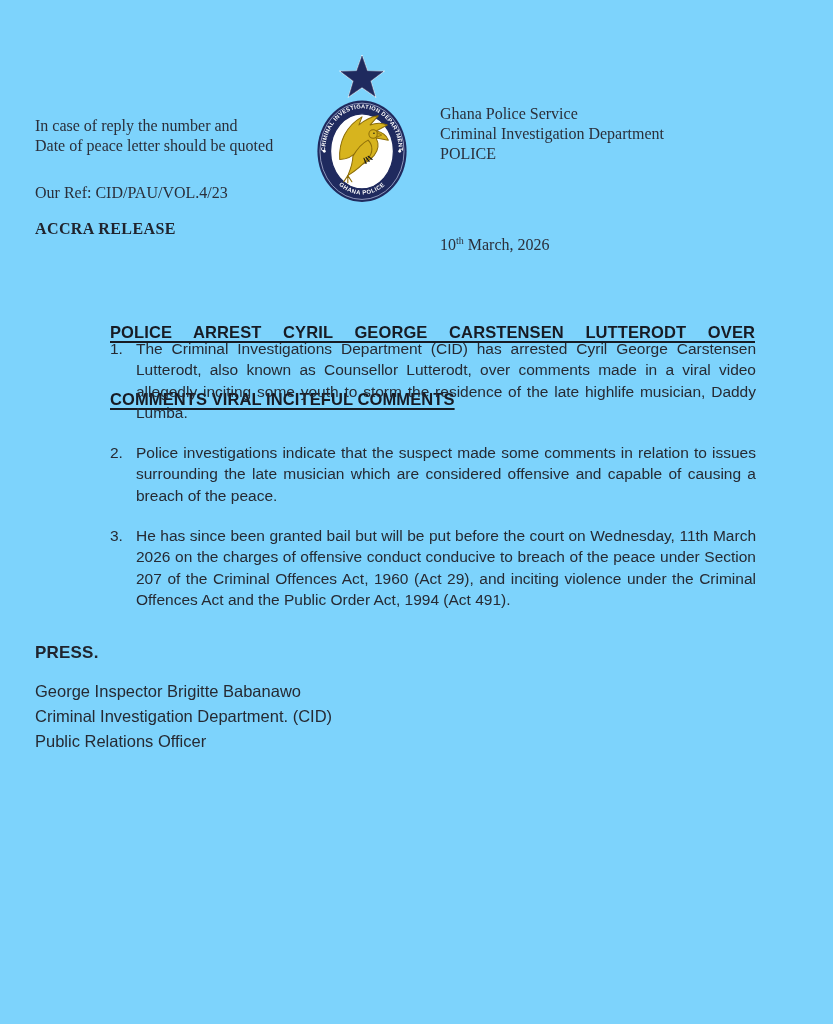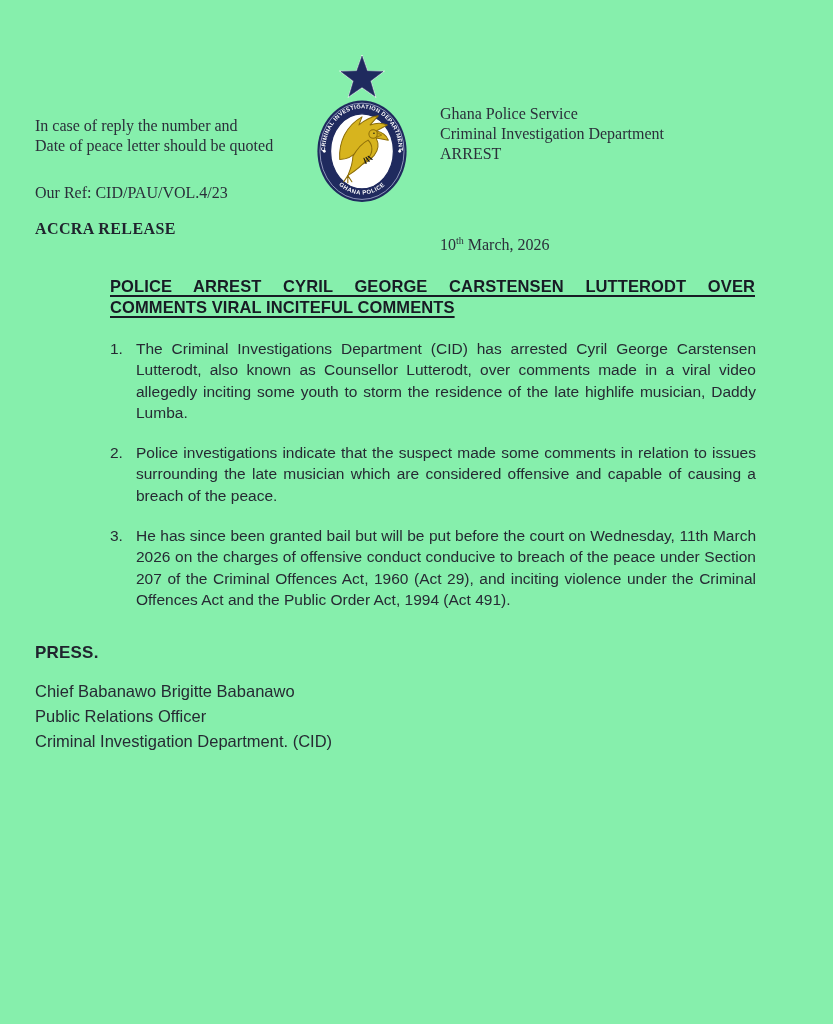--- a/index.html
+++ b/index.html
@@ -3,21 +3,21 @@
 <meta charset="utf-8">
 <style>
   * { margin: 0; padding: 0; box-sizing: border-box; }
   html, body { background: #ffffff; }
   body { font-family: "Liberation Sans", sans-serif; }
 
   .page {
     position: relative;
     width: 833px;
     height: 1024px;
-    background: #86efac;
+    background: #7dd3fc;
     overflow: hidden;
     color: #262a33;
   }
 
   
   .serif { font-family: "Liberation Serif", serif; color: #2b2f3a; }
 
   .reply-note {
     position: absolute; left: 35px; top: 116px;
     font-size: 16px; line-height: 20px;
@@ -50,20 +50,21 @@
   
   .title-block {
     position: absolute; left: 110px; top: 276px; width: 645px;
     font-weight: 700; font-size: 16.5px; line-height: 21px;
     color: #171b24; letter-spacing: 0.1px;
   }
   .title-line {
     text-decoration: underline;
     text-underline-offset: 3px;
     text-decoration-thickness: 1.5px;
+    margin-top: 46px;
   }
   .title-line.justify-full {
     text-align: justify;
     text-align-last: justify;
   }
 
   
   .body-list {
     position: absolute; left: 110px; top: 338px; width: 646px;
     font-size: 15.5px; line-height: 21.3px; color: #262a33;
@@ -128,21 +129,21 @@
         <circle cx="63.8" cy="77.2" r="0.8" fill="#1a1a1a"></circle>
         <path d="M56,101 l3,4 M58,100 l4,3 M54,102 l2,5" stroke="#1a1a1a" stroke-width="1.2" fill="none" stroke-linecap="round"></path>
         <path d="M38,119 l-4,6 M38,119 l0,7 M38,119 l4,6" stroke="#8c6d08" stroke-width="1.1" fill="none" stroke-linecap="round"></path>
       </g>
     </svg>
   </div>
 
   <div class="org-address serif">
     <div>Ghana Police Service</div>
     <div>Criminal Investigation Department</div>
-    <div>ARREST</div>
+    <div>POLICE</div>
   </div>
 
   <div class="date-line serif"><span>10</span><sup>th</sup><span> March, 2026</span></div>
 
   <div class="title-block">
     <div class="title-line justify-full">POLICE ARREST CYRIL GEORGE CARSTENSEN LUTTERODT OVER</div>
     <div class="title-line">COMMENTS VIRAL INCITEFUL COMMENTS</div>
   </div>
 
   <div class="body-list">
@@ -155,18 +156,18 @@
       <div class="txt">Police investigations indicate that the suspect made some comments in relation to issues surrounding the late musician which are considered offensive and capable of causing a breach of the peace.</div>
     </div>
     <div class="body-item">
       <div class="num">3.</div>
       <div class="txt">He has since been granted bail but will be put before the court on Wednesday, 11th March 2026 on the charges of offensive conduct conducive to breach of the peace under Section 207 of the Criminal Offences Act, 1960 (Act 29), and inciting violence under the Criminal Offences Act and the Public Order Act, 1994 (Act 491).</div>
     </div>
   </div>
 
   <div class="signed">PRESS.</div>
   <div class="sig-block">
-    <div>Chief Babanawo Brigitte Babanawo</div>
+    <div>George Inspector Brigitte Babanawo</div>
+    <div>Criminal Investigation Department. (CID)</div>
     <div>Public Relations Officer</div>
-    <div>Criminal Investigation Department. (CID)</div>
   </div>
 
 </div>
 
 </body></html>

